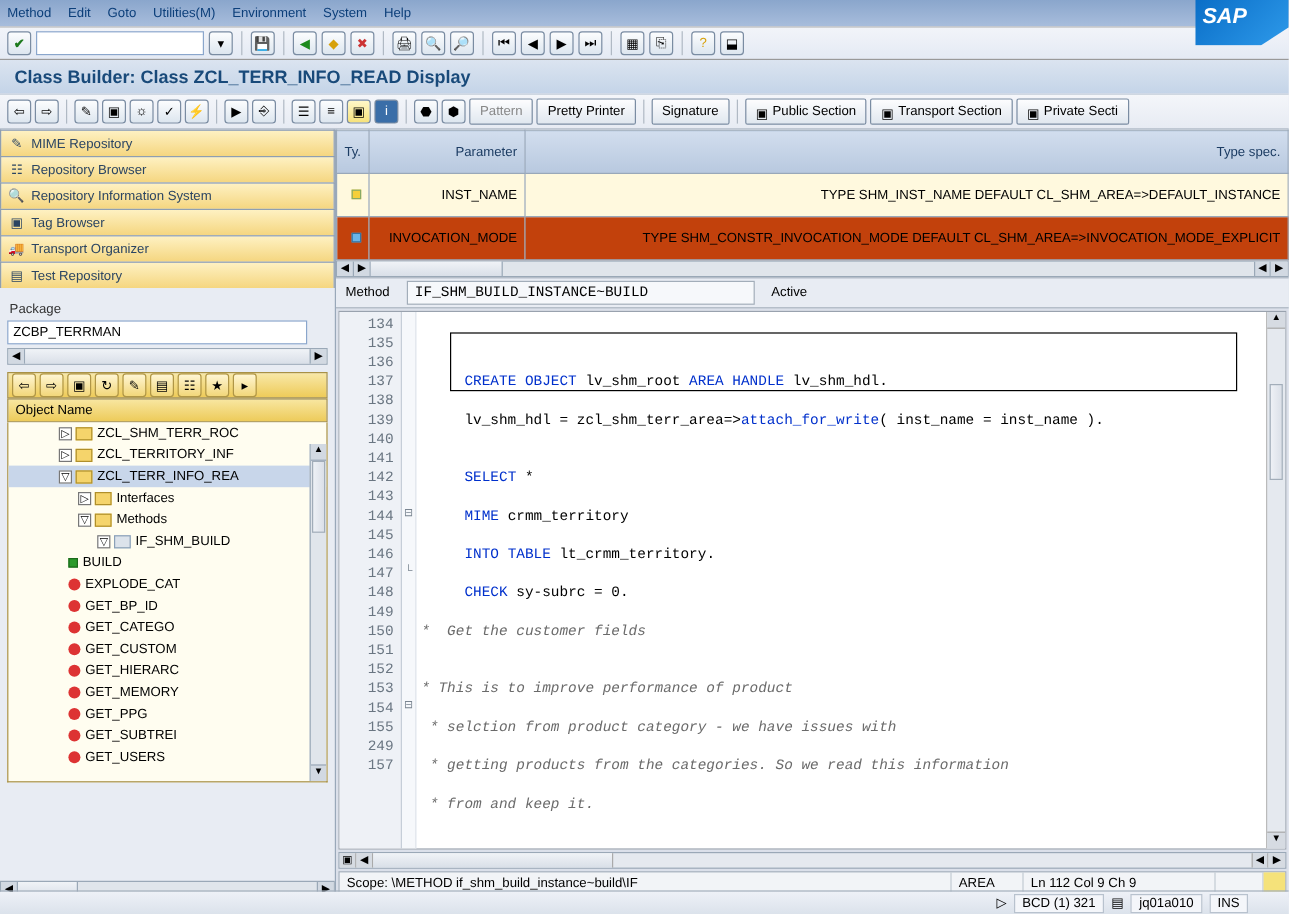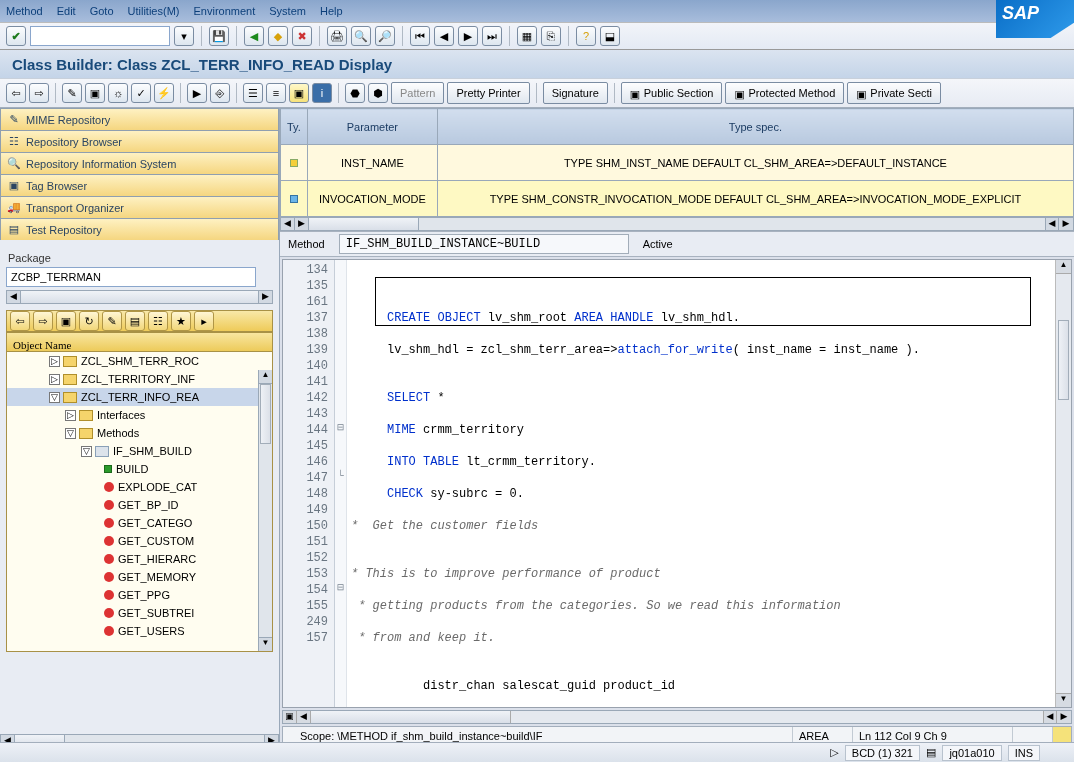--- a/index.html
+++ b/index.html
@@ -41,43 +41,43 @@
   .left-body { flex: 1; padding: 6px 6px 0 6px; overflow: hidden; }
   .pkg-label { font-size: 11px; color: #333; margin: 6px 0 3px 2px; }
   .pkg-input { width: 250px; height: 20px; border: 1px solid #8aa6cc; background: #fff; padding: 0 4px; font-size: 11px; font-family: Arial, sans-serif; }
   .left-hscroll { height: 14px; border: 1px solid #9aa8b7; background: #e0e5eb; display: flex; margin-top: 3px; }
   .left-hscroll .cap { width: 14px; border-right: 1px solid #9aa8b7; background: #d2d9e2; text-align: center; font-size: 9px; }
   .left-hscroll .thumb { flex: 1; background: linear-gradient(to bottom, #f0f3f7, #d9dfe8); }
 
   .mini-toolbar { height: 22px; background: linear-gradient(to bottom, #f8e8a8, #eecb59); border: 1px solid #a89146; display: flex; align-items: center; padding: 0 3px; gap: 3px; margin-top: 6px; }
   .mini-toolbar .tb-btn { border-color: #b09646; background: linear-gradient(to bottom, #fff6d4, #f2d77a); }
 
-  .tree-header { height: 20px; background: linear-gradient(to bottom, #f8e6a0, #edcb5a); border: 1px solid #a89146; padding: 0 6px; display: flex; align-items: flex-end; font-size: 11px; font-family: Liberation Serif, serif; }
+  .tree-header { height: 20px; background: linear-gradient(to bottom, #f8e6a0, #edcb5a); border: 1px solid #a89146; padding: 0 6px; display: flex; align-items: center; font-size: 11px; }
   .tree { height: 300px; border: 1px solid #a89146; border-top: 0; background: #fffdf0; overflow: hidden; font-size: 11px; position: relative; }
   .tree-row { height: 18px; display: flex; align-items: center; padding-left: 6px; white-space: nowrap; }
   .tree-row .tw { width: 11px; height: 11px; border: 1px solid #777; background: #fff; font-size: 9px; line-height: 9px; text-align: center; margin-right: 3px; flex-shrink: 0; }
   .tree-row .folder { width: 14px; height: 11px; background: #f5d46b; border: 1px solid #b08f2a; margin-right: 4px; flex-shrink: 0; }
   .tree-row .node-red { width: 10px; height: 10px; background: #d33; border-radius: 50%; margin-right: 4px; flex-shrink: 0; }
   .tree-row .node-green { width: 8px; height: 8px; background: #2b9a2b; border: 1px solid #1c6a1c; margin-right: 4px; flex-shrink: 0; }
   .tree-row.sel { background: #c8d6ea; }
   .ind-0 { padding-left: 42px; }
   .ind-1 { padding-left: 58px; }
   .ind-2 { padding-left: 74px; }
-  .ind-3 { padding-left: 97px; }
+  .ind-3 { padding-left: 50px; }
   .tree-vscroll { position: absolute; right: 0; top: 18px; bottom: 0; width: 14px; border-left: 1px solid #9aa8b7; background: #e0e5eb; }
   .tree-vscroll .vcap { height: 14px; border-bottom: 1px solid #9aa8b7; background: #d2d9e2; font-size: 8px; text-align: center; }
   .tree-vscroll .vcap.bot { position: absolute; bottom: 0; left: 0; right: 0; border-top: 1px solid #9aa8b7; border-bottom: 0; }
   .tree-vscroll .vthumb { position: absolute; top: 14px; left: 1px; right: 1px; height: 60px; background: linear-gradient(to right, #eef1f6, #dbe0e8); border: 1px solid #a2adb9; }
   .left-pane .bot-hscroll { height: 14px; border: 1px solid #9aa8b7; background: #e0e5eb; display: flex; margin-top: 0; }
   .bot-hscroll .cap { width: 14px; border-right: 1px solid #9aa8b7; background: #d2d9e2; text-align: center; font-size: 9px; }
   .bot-hscroll .thumb { width: 50px; background: linear-gradient(to bottom, #f0f3f7, #d9dfe8); border-right: 1px solid #9aa8b7; }
 
   
   .param-table { border-collapse: collapse; width: 100%; background: #fcfcfd; }
-  .param-table th, .param-table td { border: 1px solid #99a8b9; padding: 2px 6px; font-size: 11px; text-align: center; height: 36px; }
+  .param-table th, .param-table td { border: 1px solid #99a8b9; padding: 2px 6px; font-size: 11px; text-align: right; height: 36px; }
   .param-table th { background: linear-gradient(to bottom, #d2deee, #b8c9df); color: #1c3c63; font-weight: normal; }
   .param-ic { width: 20px; text-align: center; }
   .param-ic .b1 { display: inline-block; width: 8px; height: 8px; background: #f5cf3a; border: 1px solid #8a6; }
   .param-ic .b2 { display: inline-block; width: 8px; height: 8px; background: #6ab4e8; border: 1px solid #3573a3; }
   .right-hscroll { height: 14px; border: 1px solid #9aa8b7; background: #e0e5eb; display: flex; }
   .right-hscroll .cap { width: 14px; border-right: 1px solid #9aa8b7; background: #d2d9e2; text-align: center; font-size: 9px; }
   .right-hscroll .thumb { width: 110px; background: linear-gradient(to bottom, #f0f3f7, #d9dfe8); border-right: 1px solid #9aa8b7; }
   .right-hscroll .sp { flex: 1; }
 
   
@@ -190,21 +190,21 @@
   <div class="txt-btn">
       <span>Signature</span>
     </div>
   <div class="tb-sep"></div>
   <div class="txt-btn">
       <span class="small-icon">▣</span>
       <span>Public Section</span>
     </div>
   <div class="txt-btn">
       <span class="small-icon">▣</span>
-      <span>Protected Method</span>
+      <span>Transport Section</span>
     </div>
   <div class="txt-btn">
       <span class="small-icon">▣</span>
       <span>Private Secti</span>
     </div>
 </div>
 
 <div class="main">
 
   <div class="left-pane">
@@ -349,21 +349,21 @@
           <tr>
         <th class="param-ic">Ty.</th>
         <th style="width:130px;">Parameter</th>
         <th>Type spec.</th>
       </tr>
       <tr style="background:#fff9de;">
         <td class="param-ic"><span class="b1"></span></td>
         <td>INST_NAME</td>
         <td>TYPE SHM_INST_NAME  DEFAULT CL_SHM_AREA=&gt;DEFAULT_INSTANCE</td>
       </tr>
-      <tr style="background:#fef9c3;">
+      <tr style="background:#c2410c;">
         <td class="param-ic"><span class="b2"></span></td>
         <td>INVOCATION_MODE</td>
         <td>TYPE SHM_CONSTR_INVOCATION_MODE  DEFAULT CL_SHM_AREA=&gt;INVOCATION_MODE_EXPLICIT</td>
       </tr>
     </tbody>
       </table>
     <div class="right-hscroll">
       <div class="cap">◀</div>
         <div class="cap">▶</div>
         <div class="thumb"></div>
@@ -377,21 +377,21 @@
       <div class="mi">
           <span>IF_SHM_BUILD_INSTANCE~BUILD</span>
         </div>
       <span>Active</span>
     </div>
 
     <div class="editor">
       <div class="gutter">
         <div>134</div>
           <div>135</div>
-          <div>161</div>
+          <div>136</div>
           <div>137</div>
           <div>138</div>
           <div>139</div>
           <div>140</div>
           <div>141</div>
           <div>142</div>
           <div>143</div>
           <div>144</div>
           <div>145</div>
           <div>146</div>
@@ -439,20 +439,21 @@
 <div>     <span class="kw">CREATE OBJECT</span><span> lv_shm_root </span><span class="kw">AREA HANDLE</span><span> lv_shm_hdl.</span></div>
 <div><span>     lv_shm_hdl = zcl_shm_terr_area=&gt;</span><span class="kw">attach_for_write</span><span>( inst_name = inst_name ).</span></div>
 <div></div>
 <div>     <span class="kw">SELECT</span><span> *</span></div>
 <div>     <span class="kw">MIME</span><span> crmm_territory</span></div>
 <div>     <span class="kw">INTO TABLE</span><span> lt_crmm_territory.</span></div>
 <div>     <span class="kw">CHECK</span><span> sy-subrc = </span><span class="num">0</span><span>.</span></div>
 <div><span class="com">*  Get the customer fields</span></div>
 <div></div>
 <div><span class="com">* This is to improve performance of product</span></div>
+<div><span class="com"> * selction from product category - we have issues with</span></div>
 <div><span class="com"> * getting products from the categories. So we read this information</span></div>
 <div><span class="com"> * from and keep it.</span></div>
 <div></div>
 <div>          distr_chan salescat_guid product_id</div>
 
 
 
 
 
 
@@ -467,21 +468,21 @@
     <div class="editor-hscroll">
       <div class="cap">▣</div>
         <div class="cap">◀</div>
         <div class="thumb"></div>
         <div style="flex:1"></div>
         <div class="cap" style="border-left:1px solid #aaa;">◀</div>
         <div class="cap" style="border-right:0;">▶</div>
     </div>
 
     <div class="scope-row">
-      <div class="cell" style="flex:1;margin-left:11px;">Scope: \METHOD if_shm_build_instance~build\IF</div>
+      <div class="cell" style="flex:1;">Scope: \METHOD if_shm_build_instance~build\IF</div>
       <div class="cell" style="width:60px;">AREA</div>
       <div class="cell" style="width:160px;">Ln 112 Col   9 Ch   9</div>
       <div class="cell" style="width:40px;"></div>
       <div class="cell" style="width:18px;border-right:0;background:#f5e27a;"></div>
     </div>
   </div>
 </div>
 
 <div class="statusbar">
   <span>▷</span>

